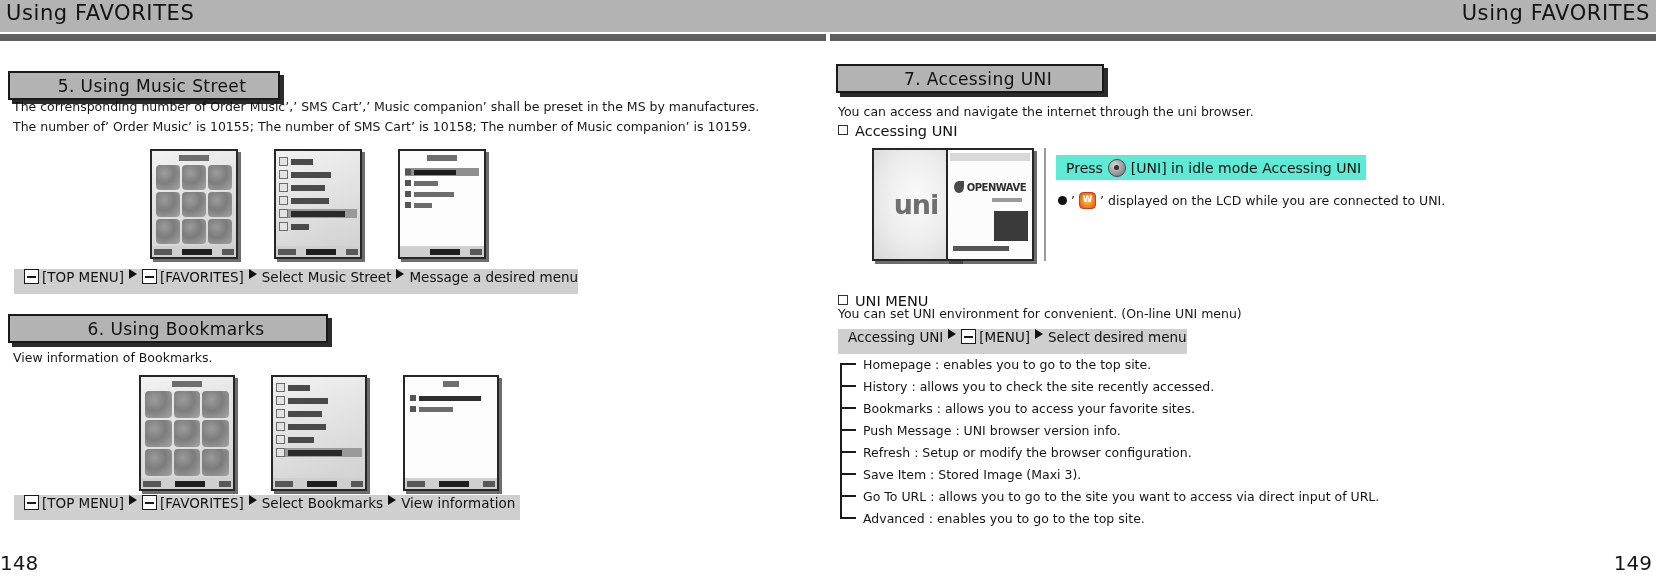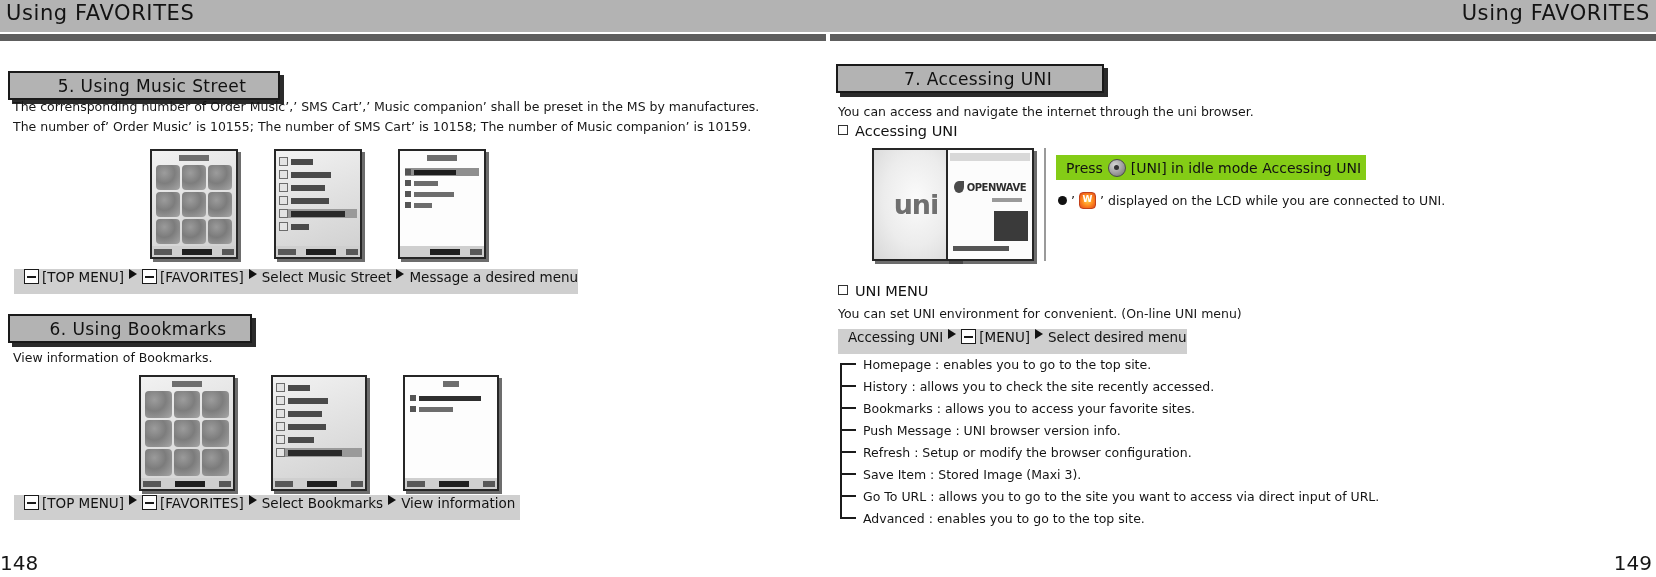--- a/index.html
+++ b/index.html
@@ -284,21 +284,21 @@
     border-left: 8px solid #111;
     border-top: 5px solid transparent;
     border-bottom: 5px solid transparent;
     flex:none;
     margin: 0 2px;
   }
 
   
   .notebox {
     position:absolute;
-    background:#84cc16;
+    background:#5eead4;
     display:flex;
     align-items:center;
     height: 25px;
     padding: 0 10px;
     font-family:"DejaVu Sans", sans-serif;
     font-size: 14px;
     color:#111;
     white-space:nowrap;
     gap: 5px;
   }
@@ -493,21 +493,21 @@
       <span>[TOP MENU]</span>
       <span class="arrow"></span>
       <span class="softkey"></span>
       <span>[FAVORITES]</span>
       <span class="arrow"></span>
       <span>Select Music Street</span>
       <span class="arrow"></span>
       <span>Message a desired menu</span>
     </div>
 
-    <div class="section-head" style="left:8px; top:314px; width:244px;">
+    <div class="section-head" style="left:8px; top:314px; width:320px;">
       <span>6. Using Bookmarks</span>
     </div>
 
     <div class="para" style="left:13px; top:348px; width:600px;">View information of Bookmarks.</div>
 
     <div class="shot" style="left:139px; top:375px; width:96px; height:116px;">
       <div class="lcd"></div>
       <div class="titlebar">
           <i></i>
         </div>
@@ -647,21 +647,21 @@
     </div>
 
     <div class="note-line" style="left:230px; top:192px;">
       <span class="dot"></span>
       <span>’</span>
       <span class="w-icon"></span>
       <span>’</span>
       <span>displayed on the LCD while you are connected to UNI.</span>
     </div>
 
-    <div class="sub-head" style="left:10px; top:283px;">
+    <div class="sub-head" style="left:10px; top:293px;">
       <span class="box-bullet"></span><span>UNI MENU</span>
     </div>
 
     <div class="para" style="left:10px; top:304px; width:700px;">You can set UNI environment for convenient. (On-line UNI menu)</div>
 
     <div class="keypath" style="left:10px; top:329px; width:349px;">
       <span>Accessing UNI</span>
       <span class="arrow"></span>
       <span class="softkey"></span>
       <span>[MENU]</span>

